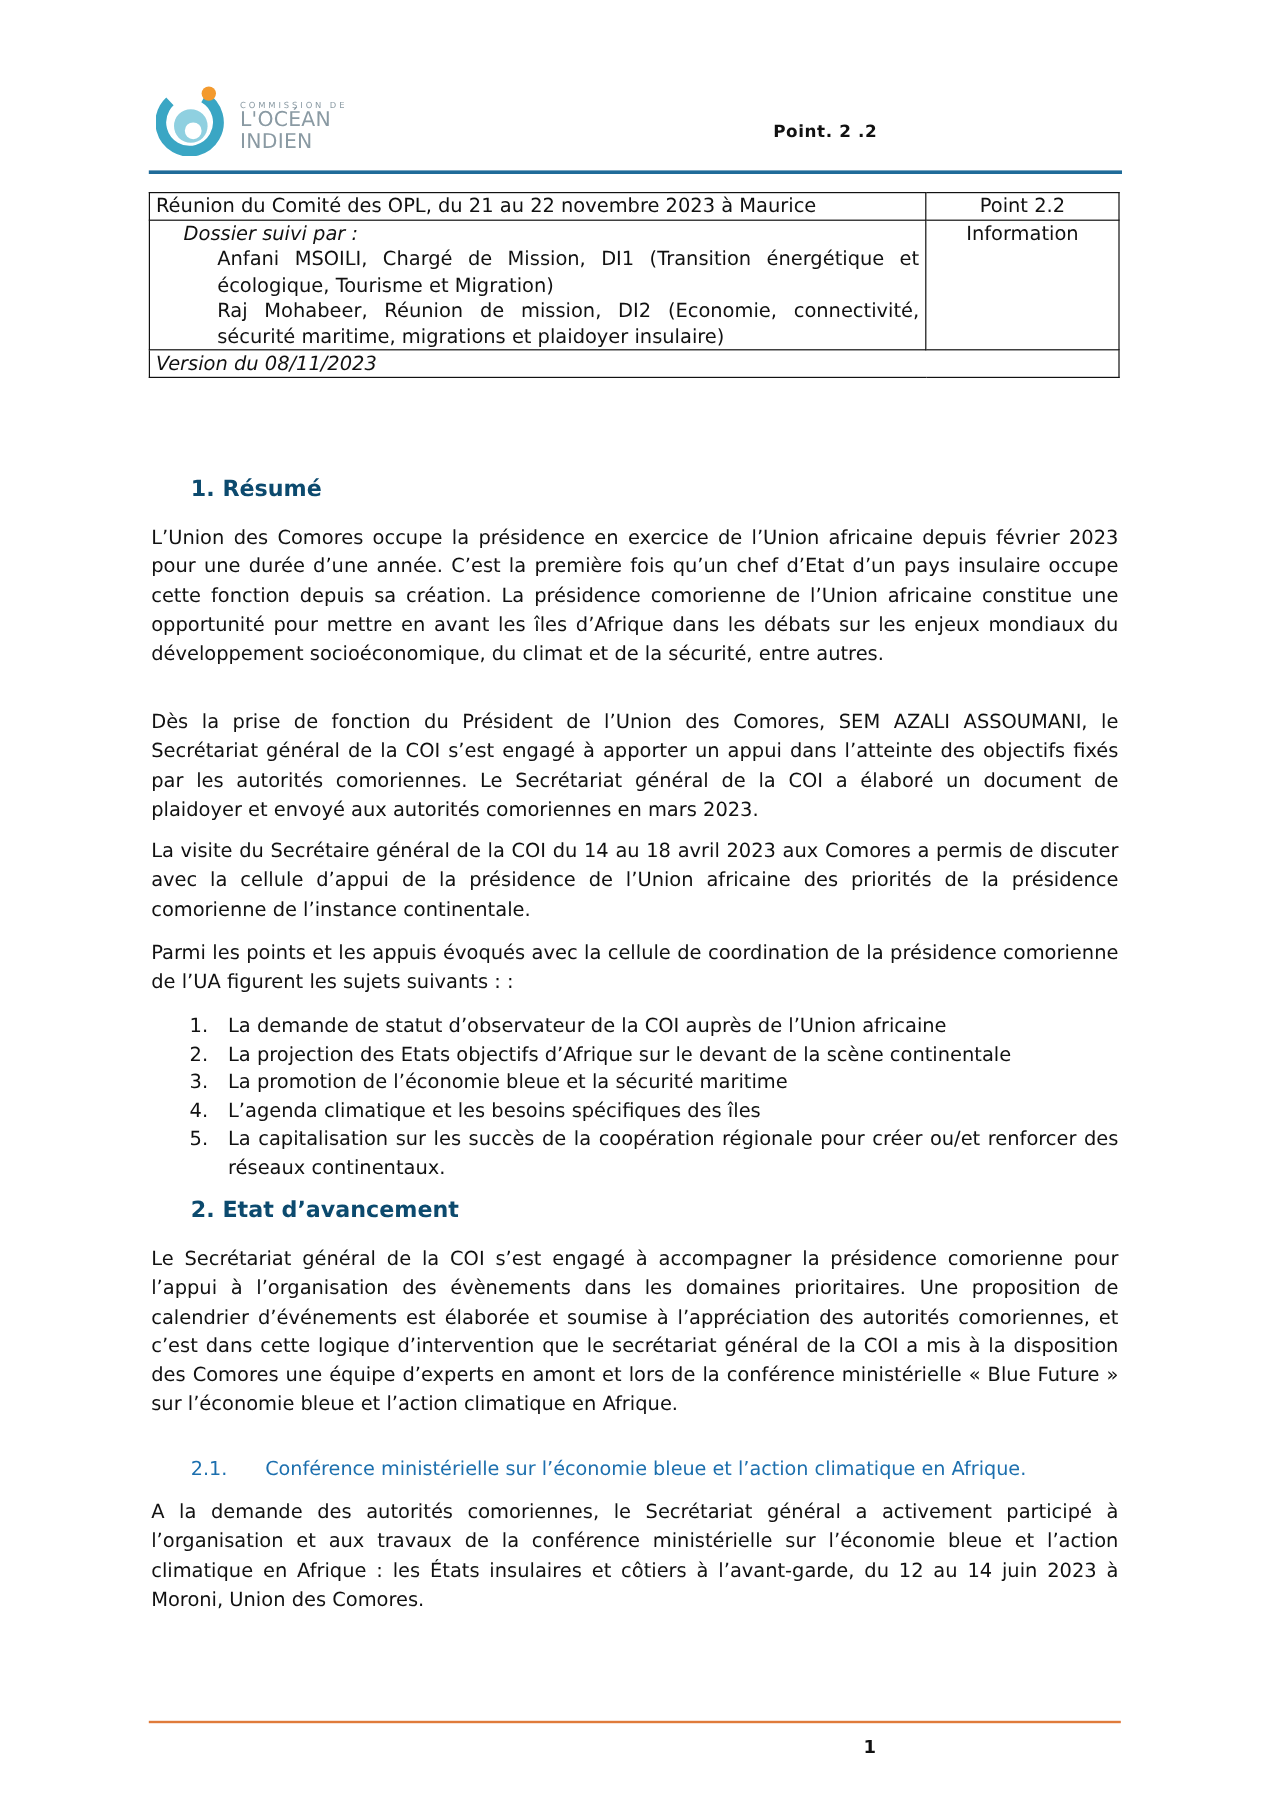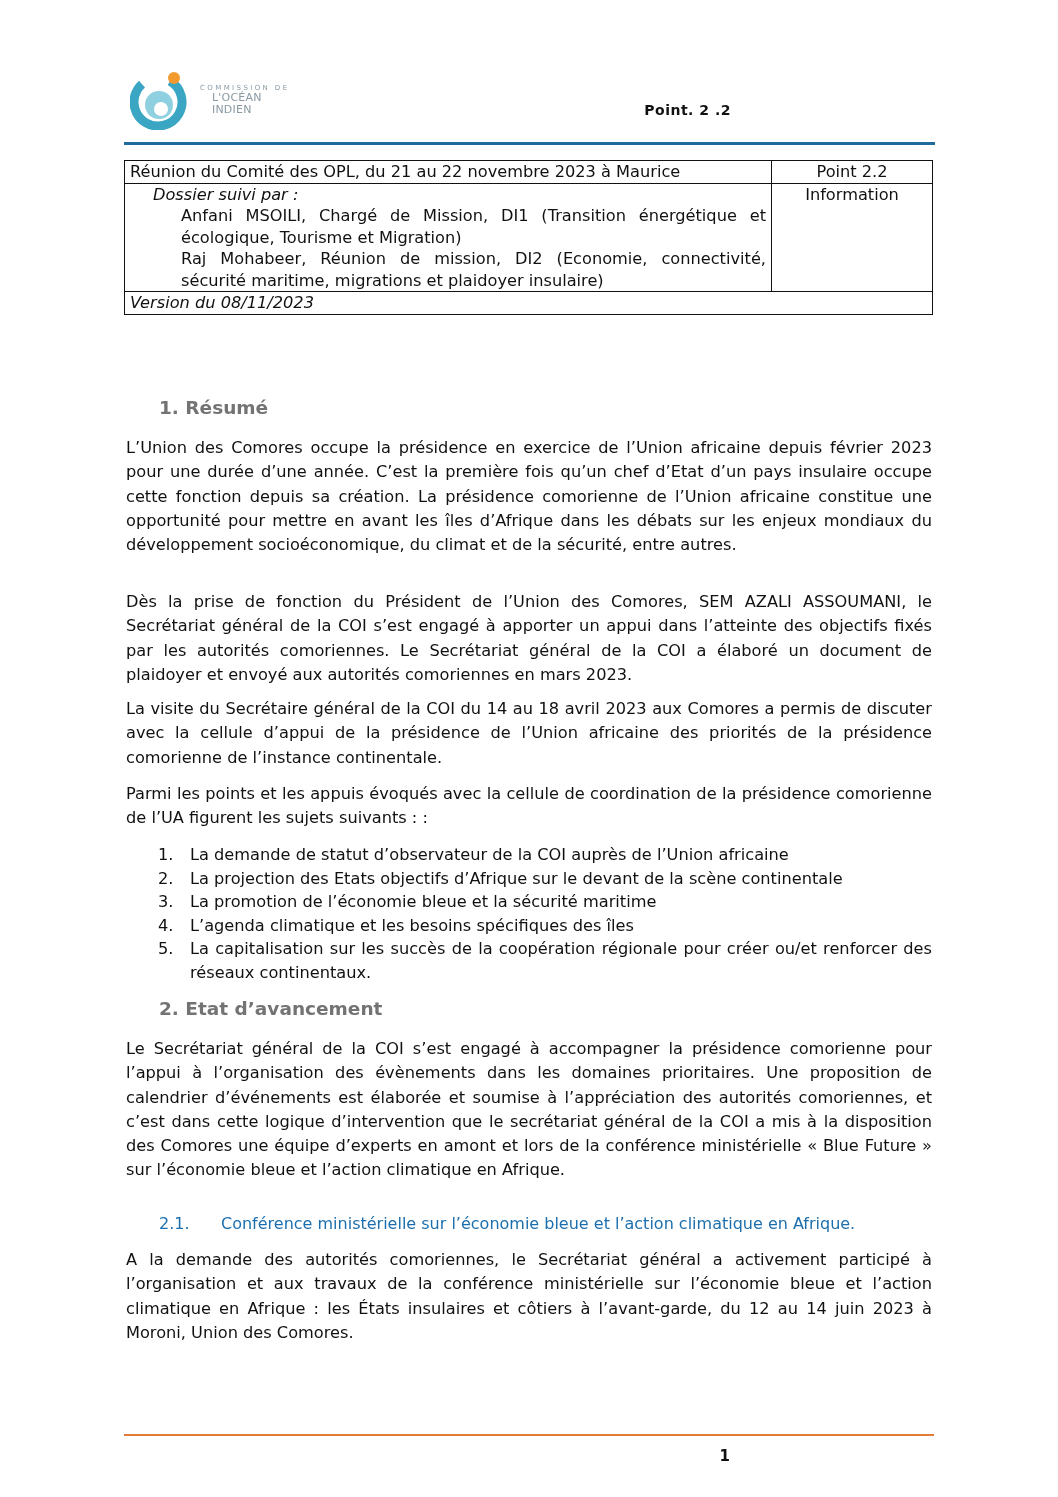--- a/index.html
+++ b/index.html
@@ -6,37 +6,37 @@
   body { width: 1058px; height: 1497px; position: relative; overflow: hidden;
          font-family: "DejaVu Sans", sans-serif; color: #111; }
   .page { position: absolute; left: 0; top: 0; width: 856px; height: 1497px; }
 
   
   .logo { position: absolute; left: 130px; top: 68px; width: 160px; height: 50px; }
   .logo svg { position: absolute; left: 0; top: 0; }
   .logo-text { position: absolute; left: 70px; top: 17px; color: #8a9aa3;
                font-family: "DejaVu Sans", sans-serif; line-height: 1.05; }
   .logo-line1 { font-size: 7px; letter-spacing: 2.4px; }
-  .logo-line2 { font-size: 11px; letter-spacing: 0.2px; margin-left: 12px; }
+  .logo-line2 { font-size: 17px; letter-spacing: 0.2px; }
   .point-label { position: absolute; right: 125px; top: 102px; font-weight: bold; font-size: 14px; letter-spacing: 0.5px; }
   .rule-top { position: absolute; left: 124px; top: 142px; width: 811px; height: 3px; background: #1f6b99; }
 
   
   .info { position: absolute; left: 124px; top: 160px; width: 809px; border-collapse: collapse;
           font-size: 16.2px; line-height: 21.5px; }
   .info td { border: 1.5px solid #111; padding: 0 5px; vertical-align: top; }
   .info .title { text-align: center; font-weight: bold; font-size: 16.5px; line-height: 22px; padding-top: 1px; }
   .info .center { text-align: center; }
   .info .b { font-weight: normal; }
   .info .i { font-style: italic; }
   .info .j { text-align: justify; text-align-last: left; padding-left: 28px; }
   .col2 { width: 150px; }
 
   
-  h2.sec { position: absolute; left: 159px; margin: 0; color: #737373; font-size: 18.5px; font-weight: bold; }
+  h2.sec { position: absolute; left: 159px; margin: 0; color: #0c4a6e; font-size: 18.5px; font-weight: bold; }
   h3.sub { position: absolute; left: 159px; margin: 0; color: #1c6fae; font-size: 16px; font-weight: normal; }
   h3.sub .num { display: inline-block; width: 62px; }
   .para { position: absolute; left: 126px; width: 806px; margin: 0; font-size: 16.2px; line-height: 24.3px;
           text-align: justify; }
   .list { position: absolute; left: 126px; width: 806px; margin: 0; padding: 0; list-style: none;
           font-size: 16.2px; line-height: 23.5px; }
   .list li { position: relative; padding-left: 64px; text-align: justify; }
   .list li .n { position: absolute; left: 32px; top: 0; }
 
   .rule-bottom { position: absolute; left: 124px; top: 1434px; width: 810px; height: 2px; background: #e07b3a; }

